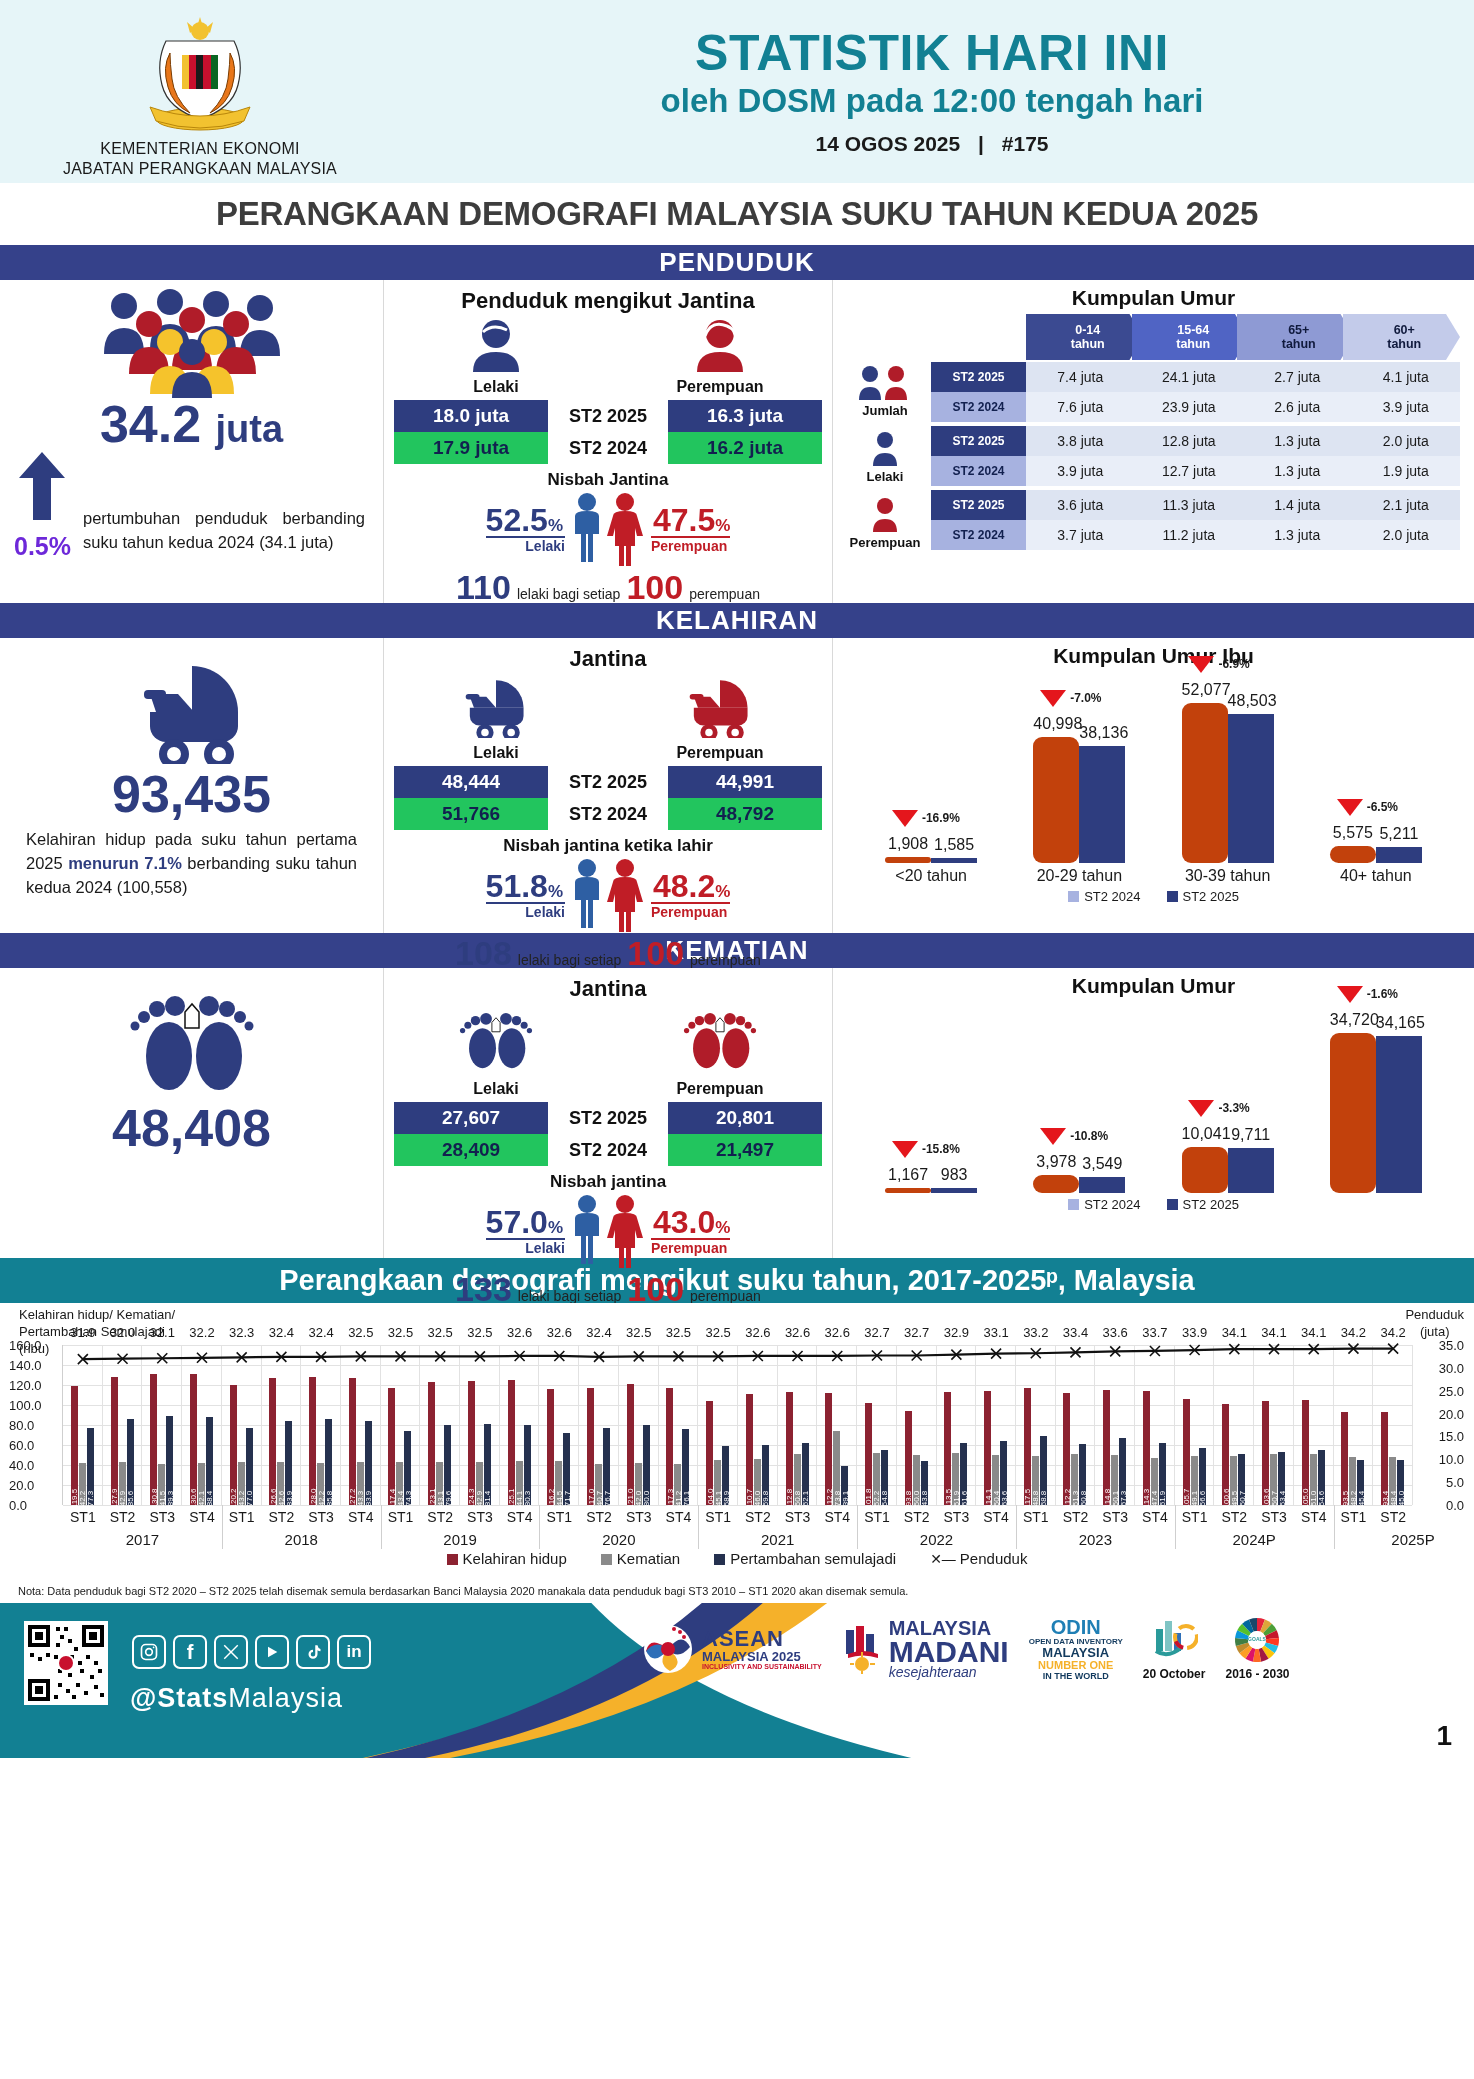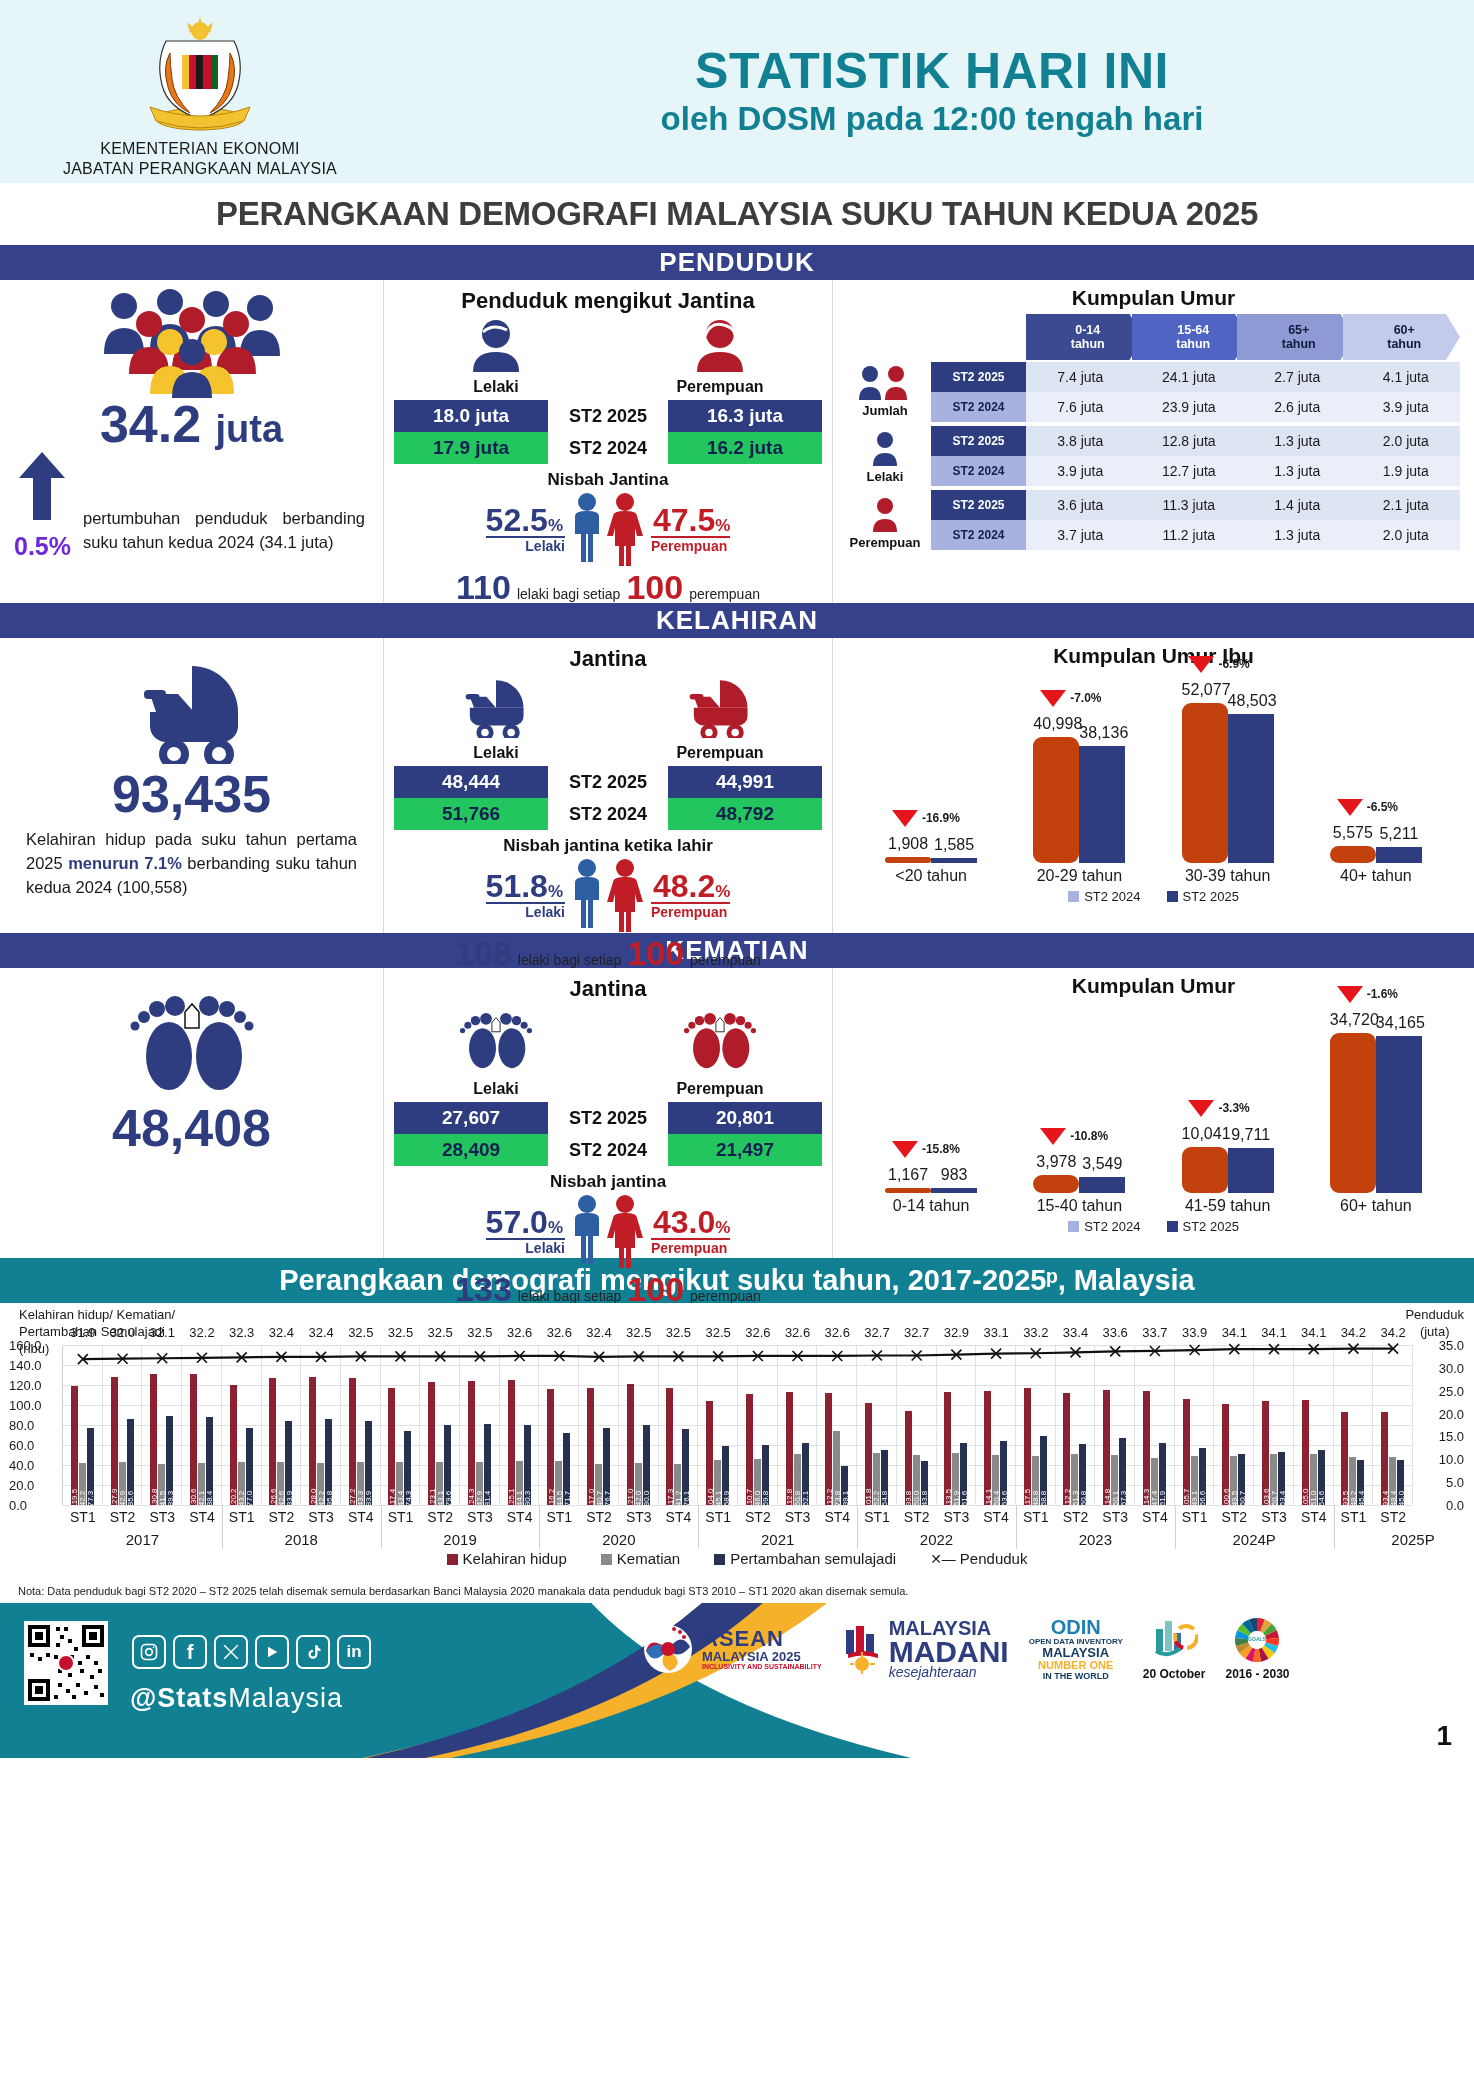--- a/index.html
+++ b/index.html
@@ -165,20 +165,25 @@
       <path d="M20 96 q50 18 100 0 l-6 14 q-44 14 -88 0z" fill="#f2c230" stroke="#b8860b"></path>
     </svg>
     <div class="ministry">
       <div>KEMENTERIAN EKONOMI</div>
       <div>JABATAN PERANGKAAN MALAYSIA</div>
     </div>
   </div>
   <div class="head-right">
     <div class="h-title">STATISTIK HARI INI</div>
     <div class="h-sub">oleh DOSM pada 12:00 tengah hari</div>
+    <div class="h-date">
+      <span>14 OGOS 2025</span>
+      <span style="padding:0 12px">|</span>
+      <span>#175</span>
+    </div>
   </div>
 </div>
 
 <div class="maintitle">
   <span>PERANGKAAN DEMOGRAFI MALAYSIA SUKU TAHUN KEDUA 2025</span>
 </div>
 
 <div class="secbar">PENDUDUK</div>
 <div class="row" style="height:323px">
 
@@ -680,26 +685,20 @@
         <div class="grp">
           <div class="bar l" style="height: 160px;">
             <div class="barlbl">34,720</div>
           </div>
           <div class="bar d" style="height: 157.442px;">
             <div class="barlbl">34,165</div>
           </div>
           <div class="tri" style="bottom: 190px; left: 26px;"></div>
           <div class="deltatxt" style="bottom: 192px; left: 56px;">-1.6%</div>
         </div>
-      </div>
-    <div class="xlabels" id="chart1-x">
-        <div>0-14 tahun</div>
-        <div>15-40 tahun</div>
-        <div>41-59 tahun</div>
-        <div>60+ tahun</div>
       </div>
     <div class="legend">
       <span><i class="lgsq" style="background:#a7b2e0"></i><span>ST2 2024</span></span>
       <span><i class="lgsq" style="background:#2e3d7f"></i><span>ST2 2025</span></span>
     </div>
   </div>
 </div>
 
 <div class="tsband">
   <span>Perangkaan demografi mengikut suku tahun, 2017-2025ᵖ, Malaysia</span>

